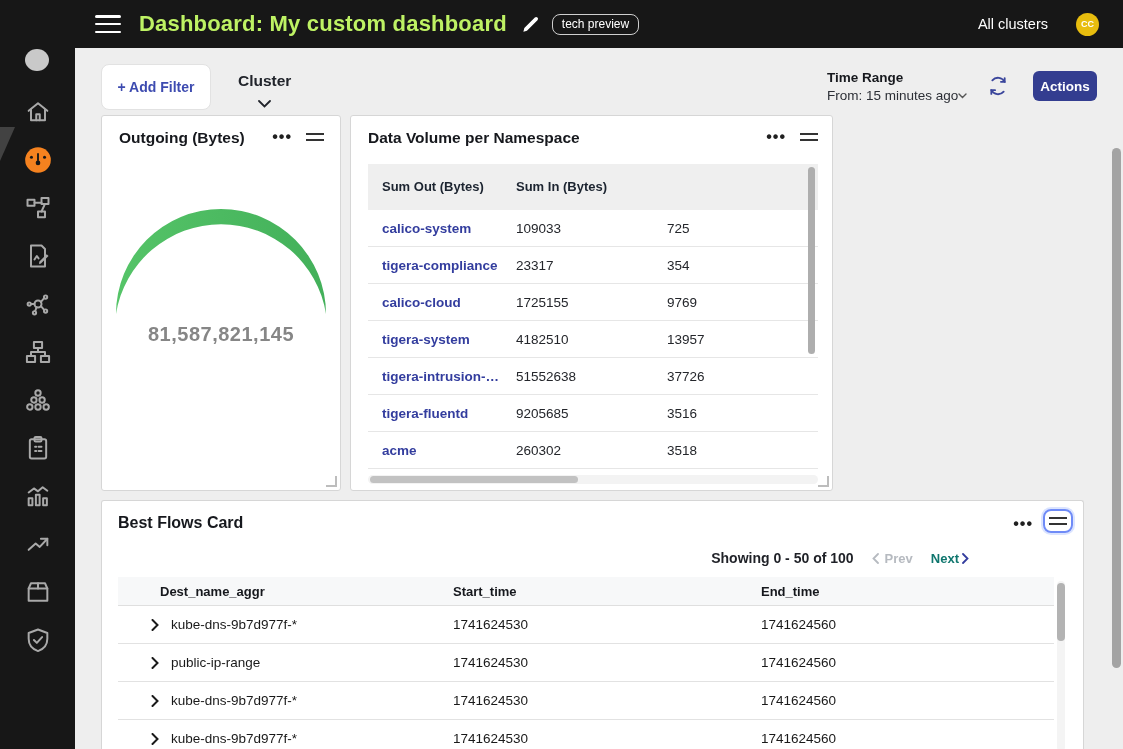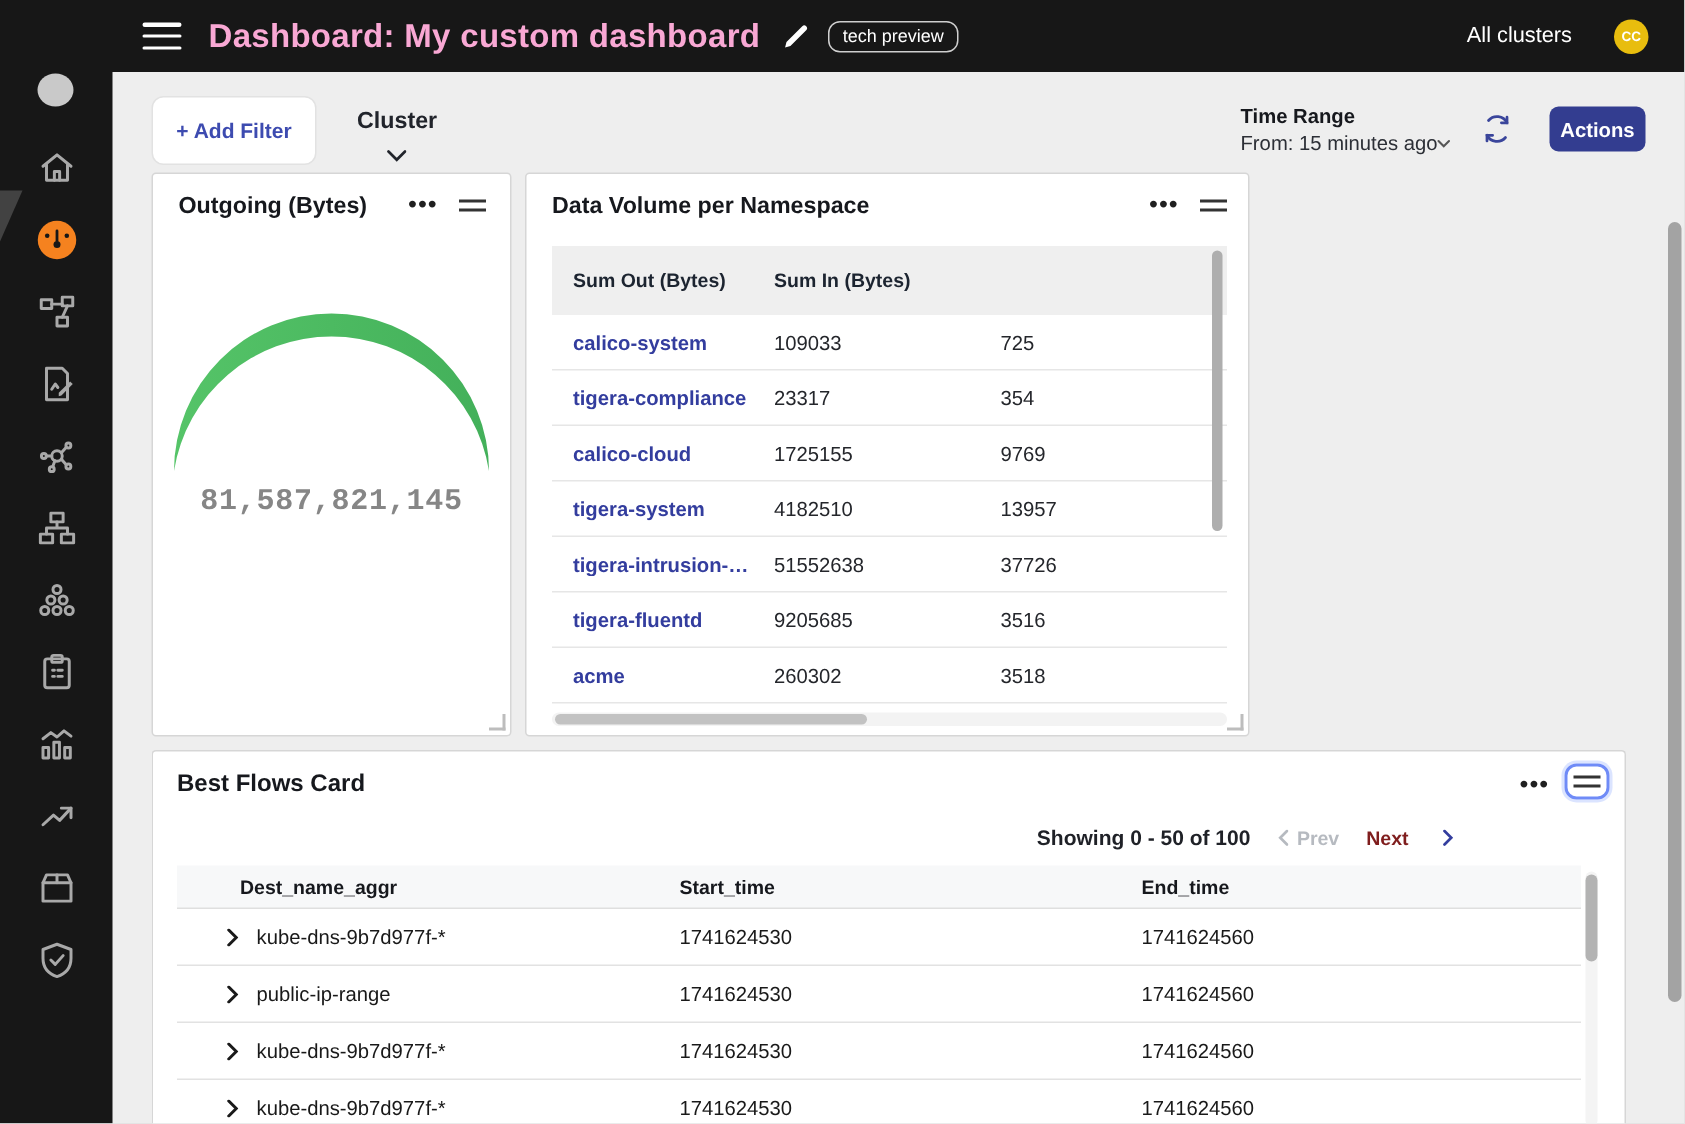--- a/index.html
+++ b/index.html
@@ -6,21 +6,21 @@
   #app{position:relative;width:1123px;height:749px;background:#eeeeee;overflow:hidden;
        font-family:"Liberation Sans", sans-serif;color:#1b1b1b;}
 
   
   .topbar{position:absolute;left:0;top:0;width:1123px;height:48px;background:#171717;
           display:flex;align-items:center;z-index:5;}
   .logo-slot{width:75px;height:48px;flex:0 0 75px;position:relative;}
   .menu-btn{width:26px;height:18px;margin-left:20px;display:flex;flex-direction:column;
             justify-content:space-between;cursor:pointer;}
   .menu-btn i{display:block;height:2.5px;background:#fff;border-radius:2px;}
-  .page-title{color:#f9a8d4;font-size:22px;font-weight:700;margin-left:18px;letter-spacing:.2px;}
+  .page-title{color:#bef264;font-size:22px;font-weight:700;margin-left:18px;letter-spacing:.2px;}
   .edit-pencil{margin-left:14px;cursor:pointer;display:flex;}
   .badge{margin-left:12px;color:#fff;font-size:12px;border:1px solid #cfcfcf;border-radius:8px;
          padding:2px 9px 3px;}
   .topbar-right{margin-left:auto;display:flex;align-items:center;gap:28px;margin-right:24px;}
   .all-clusters{color:#fff;font-size:14.5px;cursor:pointer;}
   .avatar{width:23px;height:23px;border-radius:50%;background:#e8bd0e;color:#fff;font-size:9px;
           font-weight:700;display:flex;align-items:center;justify-content:center;cursor:pointer;}
 
   
   .sidebar{position:absolute;left:0;top:0;width:75px;height:749px;background:#171717;z-index:4;}
@@ -55,21 +55,21 @@
   .drag-focus{border:2px solid #6f8bf7;border-radius:8px;padding:6px 4px;box-shadow:0 0 0 2px #dbe4ff;}
   .resize-corner{position:absolute;right:3px;bottom:3px;width:9px;height:9px;
                  border-right:2px solid #bdbdbd;border-bottom:2px solid #bdbdbd;cursor:nwse-resize;}
 
   
   #card-outgoing{left:101px;top:115px;width:238px;height:374px;}
   #card-outgoing .card-title{position:absolute;left:17px;top:13px;}
   #card-outgoing .card-icons{right:16px;top:16px;}
   .gauge-wrap{position:absolute;left:4px;top:88px;}
   .gauge-value{position:absolute;left:0;top:207px;width:238px;text-align:center;
-               font-size:20px;font-weight:700;color:#868686;letter-spacing:.5px;font-family:Liberation Mono, monospace;}
+               font-size:20px;font-weight:700;color:#868686;letter-spacing:.5px;}
 
   
   #card-datavol{left:350px;top:115px;width:481px;height:374px;}
   #card-datavol .card-title{position:absolute;left:17px;top:13px;}
   #card-datavol .card-icons{right:14px;top:16px;}
   .dv-table{position:absolute;left:17px;top:48px;width:450px;}
   .dv-head{display:grid;grid-template-columns:134px 151px auto;background:#efefef;height:46px;
            align-items:center;padding-left:14px;box-sizing:border-box;width:100%;}
   .dv-head span{font-size:13px;font-weight:700;color:#1c2430;line-height:1.25;padding-right:8px;}
   .dv-row{display:grid;grid-template-columns:134px 151px auto;height:37px;align-items:center;
@@ -82,21 +82,21 @@
   .dv-hscroll i{position:absolute;left:2px;top:1px;width:208px;height:7px;background:#c2c2c2;border-radius:4px;display:block;}
 
   
   #card-bestflows{left:101px;top:500px;width:981px;height:260px;border-bottom:none;}
   #card-bestflows .card-title{position:absolute;left:16px;top:13px;font-size:16px;}
   #card-bestflows .card-icons{right:50px;top:18px;}
   .bf-handle{position:absolute;right:10px;top:8px;}
   .bf-pagination{position:absolute;right:114px;top:49px;display:flex;align-items:center;gap:18px;}
   .bf-showing{font-size:14px;font-weight:600;color:#1f2127;}
   .pg-prev{display:flex;align-items:center;gap:6px;color:#b6bac0;font-size:13px;font-weight:700;cursor:default;}
-  .pg-next{display:flex;align-items:center;gap:23px;color:#7f1d1d;font-size:13px;font-weight:700;cursor:pointer;}
+  .pg-next{display:flex;align-items:center;gap:3px;color:#0f766e;font-size:13px;font-weight:700;cursor:pointer;}
   .bf-table{position:absolute;left:16px;top:76px;width:936px;}
   .bf-head{display:grid;grid-template-columns:314px 308px auto;height:29px;align-items:center;
            background:#f7f8f9;border-bottom:1px solid #dfdfdf;padding-left:21px;box-sizing:border-box;}
   .bf-head span{font-size:13px;font-weight:700;color:#16181d;}
   .bf-head span:first-child{padding-left:21px;}
   .bf-row{display:grid;grid-template-columns:314px 308px auto;height:38px;align-items:center;
           border-bottom:1px solid #e2e2e2;padding-left:21px;box-sizing:border-box;}
   .bf-dest{display:flex;align-items:center;gap:12px;font-size:13.5px;color:#191919;padding-left:12px;}
   .bf-num{font-size:13.5px;color:#191919;}
   .row-chevron{display:flex;cursor:pointer;}

